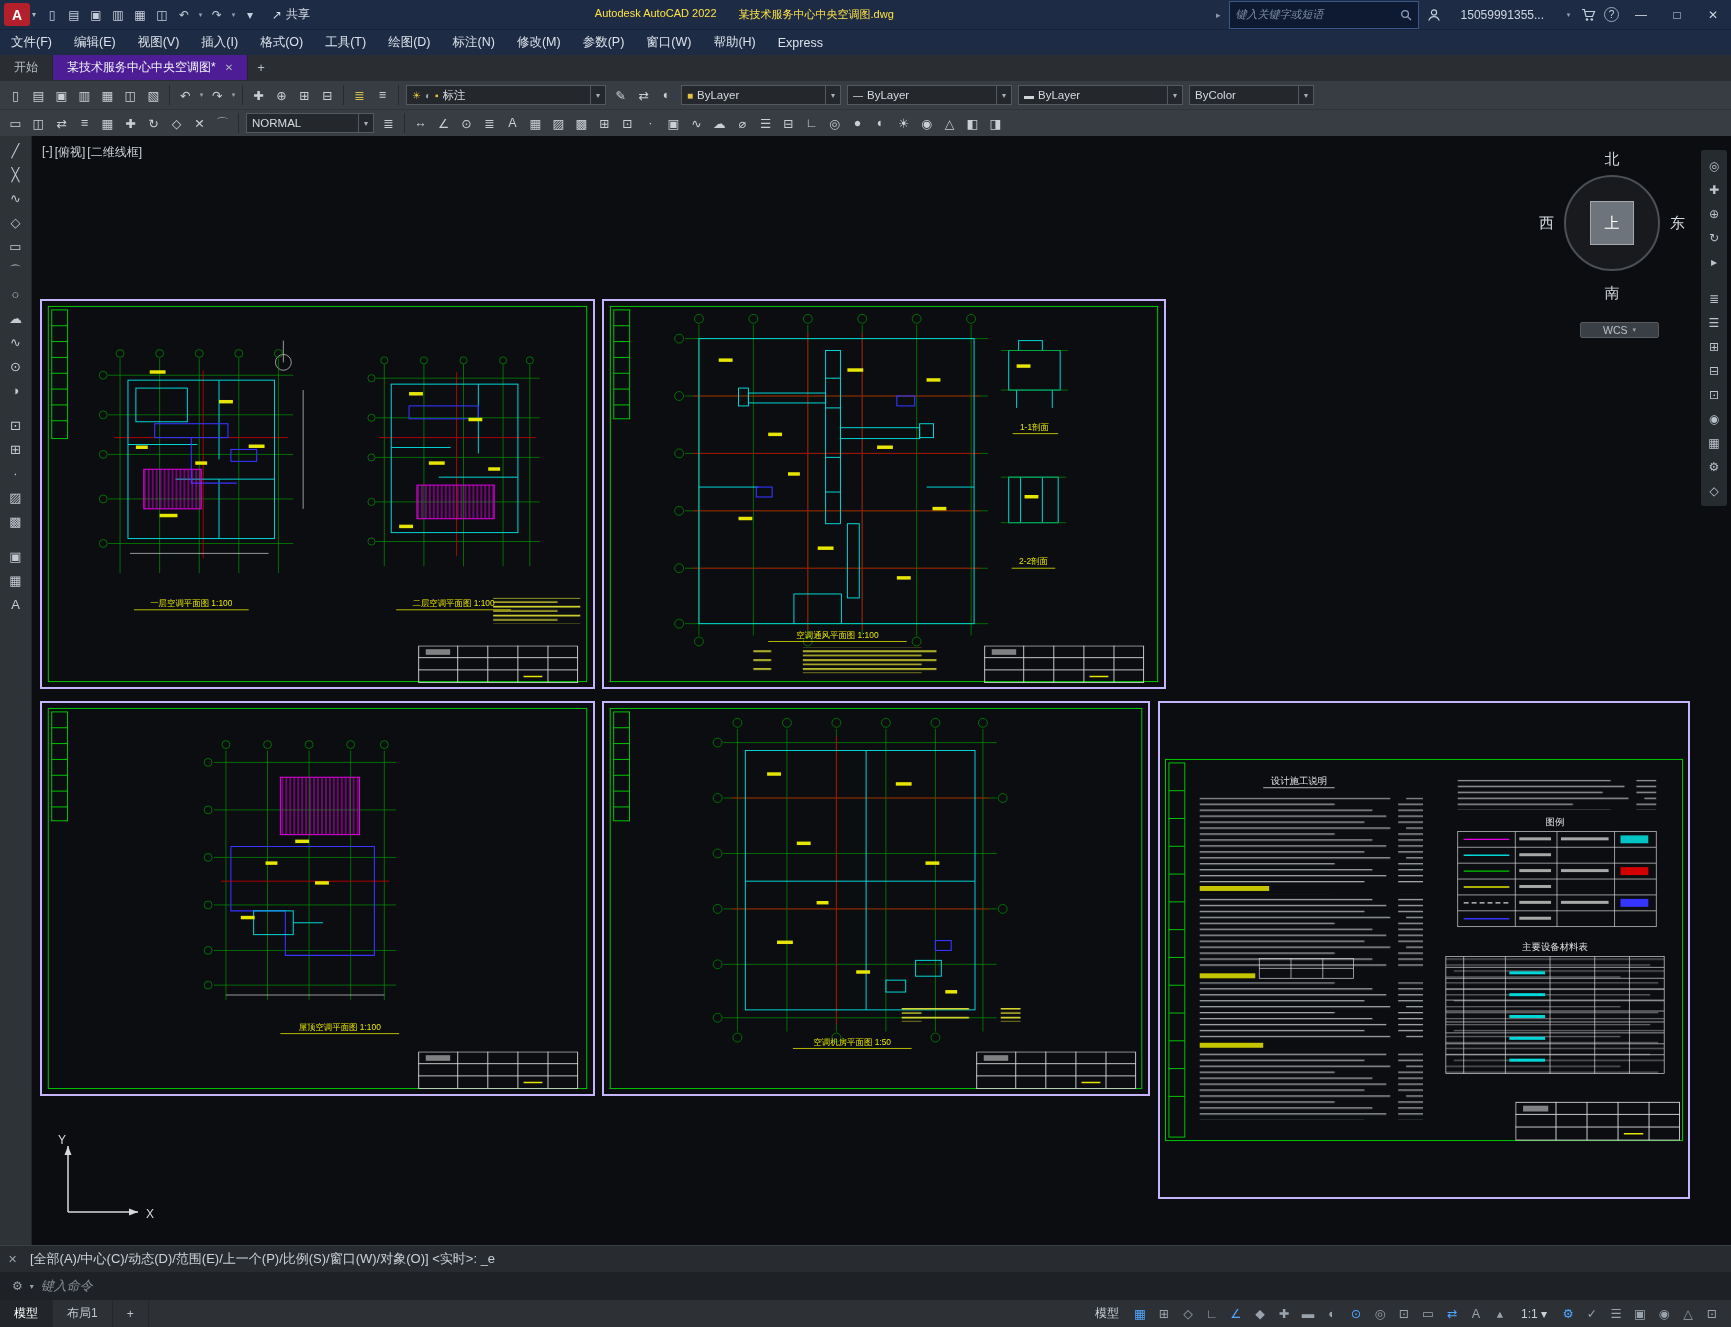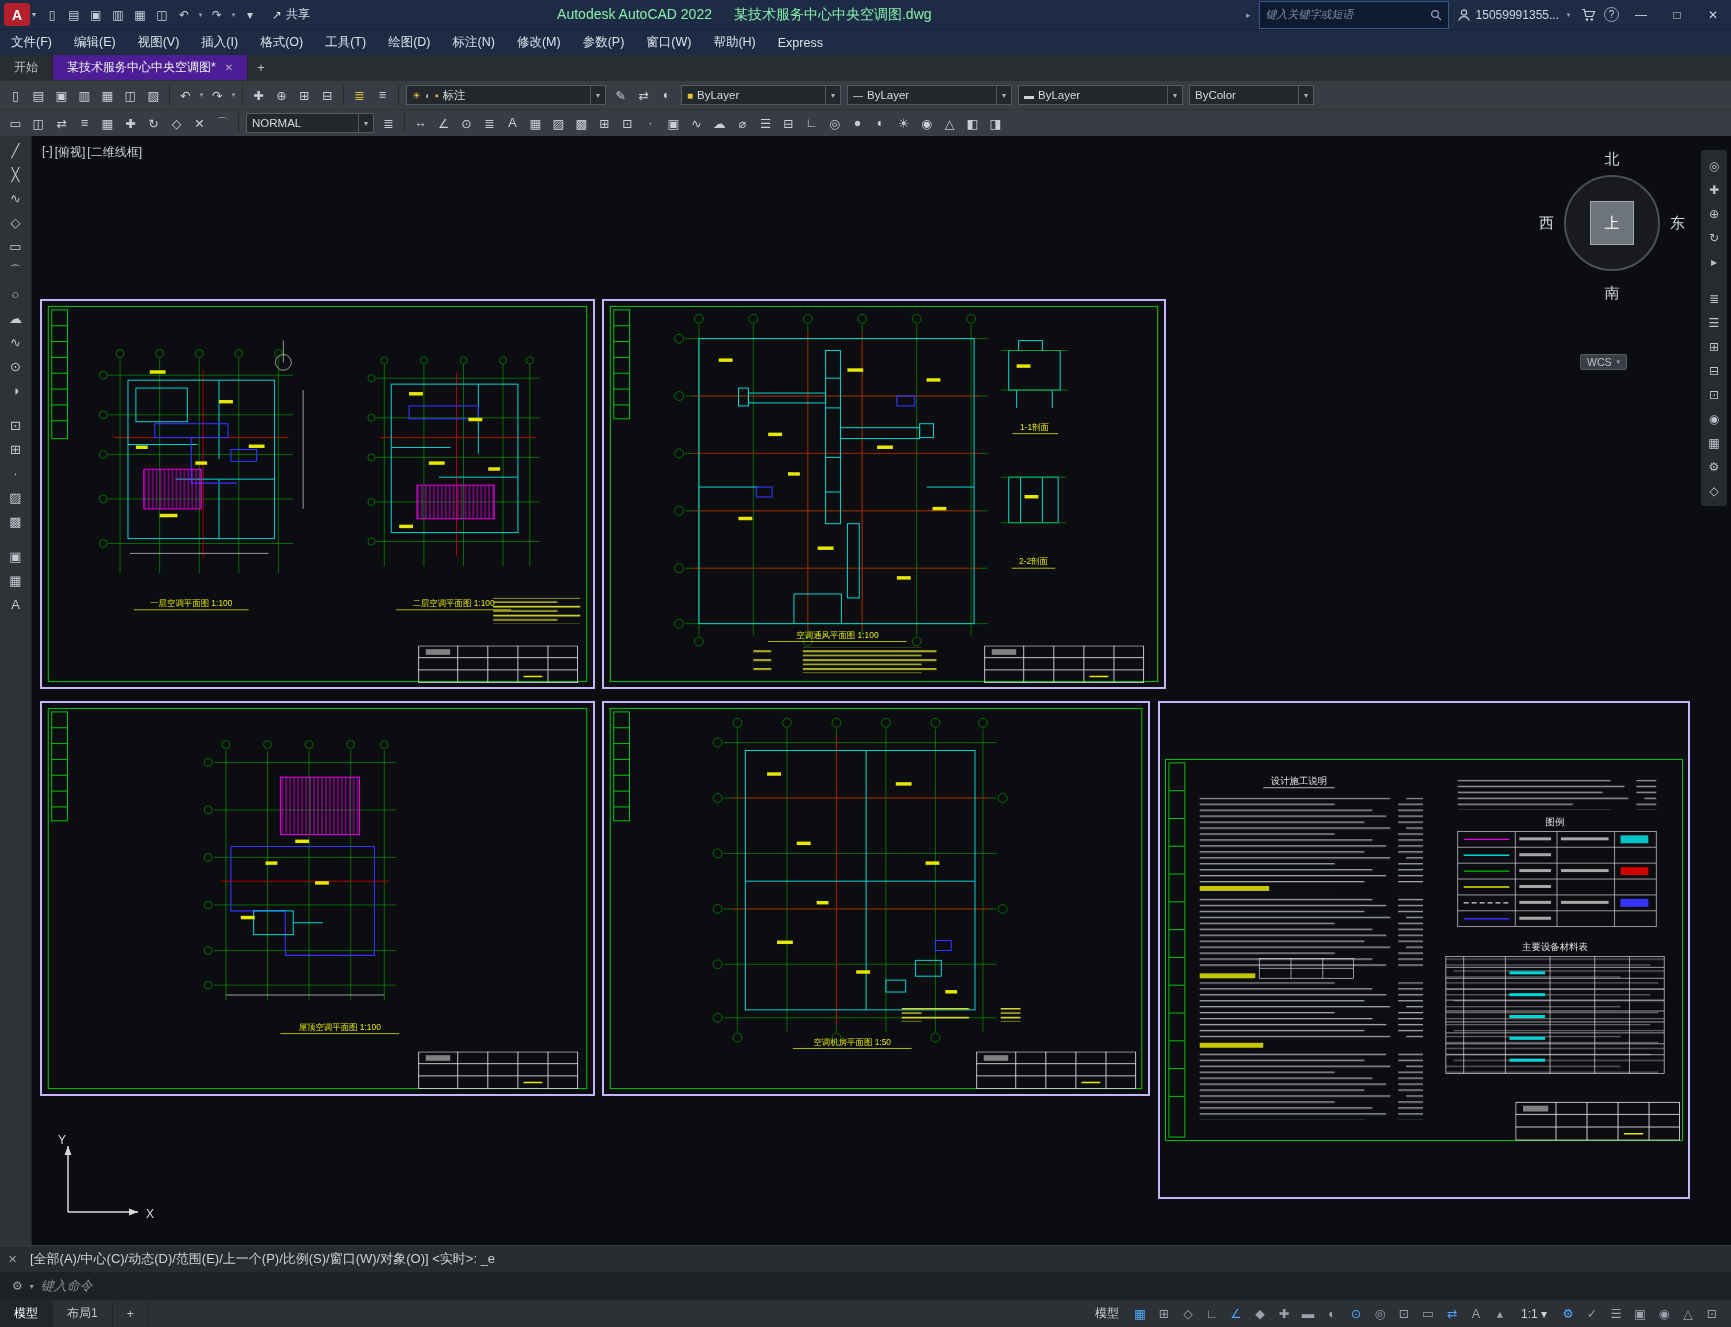--- a/index.html
+++ b/index.html
@@ -8,25 +8,25 @@
   #app{position:absolute;inset:0;display:flex;flex-direction:column;width:1731px;height:1327px;}
 
   
   #titlebar{flex:0 0 29px;background:#1d2b45;display:flex;align-items:center;padding:0 4px;color:#dde3ea;font-size:12px;position:relative;}
   .logo{width:26px;height:23px;background:#b3202b;border-radius:3px;color:#fff;font-weight:bold;font-size:14px;display:flex;align-items:center;justify-content:center;}
   .logo-caret{color:#aeb6c2;font-size:8px;margin:0 6px 0 2px;}
   #qat-icons{display:flex;align-items:center;gap:2px;}
   .qicon{width:20px;height:20px;display:flex;align-items:center;justify-content:center;color:#c6cedb;font-size:12px;}
   .tcaret{font-size:7px;color:#98a1b0;width:9px;text-align:center;}
   #share{display:flex;align-items:center;gap:4px;margin-left:12px;color:#d6dce5;}
-  #title-center{position:absolute;left:43%;transform:translateX(-50%);display:flex;gap:22px;white-space:nowrap;font-size:14px;color:#86efac;}
+  #title-center{position:absolute;left:43%;transform:translateX(-50%);display:flex;gap:22px;white-space:nowrap;font-size:11px;color:#fde047;}
   #title-right{margin-left:auto;display:flex;align-items:center;gap:8px;}
   .tr-arrow{color:#8b99b2;font-size:9px;}
   #search-box{width:190px;height:28px;background:#0e1a31;border:1px solid #3b5789;display:flex;align-items:center;justify-content:space-between;padding:0 6px;color:#7e8ca6;font-style:italic;font-size:11px;}
-  #account{display:flex;align-items:center;gap:5px;color:#cfd6df;}
+  #account{display:flex;align-items:center;gap:20px;color:#cfd6df;}
   .help-circle{width:15px;height:15px;border:1px solid #9aa6b8;border-radius:50%;display:flex;align-items:center;justify-content:center;font-size:10px;color:#cdd6e2;}
   .win-btn{width:28px;height:29px;display:flex;align-items:center;justify-content:center;color:#cdd4de;font-size:12px;}
 
   
   #menubar{flex:0 0 25px;background:#1d2b45;border-top:1px solid #16223a;display:flex;align-items:center;}
   .menu-item{padding:0 11px;font-size:12.5px;color:#dce2ea;height:25px;display:flex;align-items:center;}
 
   
   #tabbar{flex:0 0 25px;background:#2a2e33;display:flex;align-items:stretch;}
   .ftab{display:flex;align-items:center;padding:0 14px;font-size:12px;color:#b9bfc6;border-right:1px solid #222629;text-align:right;}
@@ -58,21 +58,21 @@
   .ricon{width:22px;height:19px;display:flex;align-items:center;justify-content:center;color:#bcc3ca;font-size:12px;}
 
   
   #compass{position:absolute;left:1505px;top:14px;width:150px;height:158px;}
   .c-n{position:absolute;top:0;left:0;right:0;text-align:center;color:#d3d8de;font-size:15px;}
   .c-s{position:absolute;top:134px;left:0;right:0;text-align:center;color:#d3d8de;font-size:15px;}
   .c-w{position:absolute;left:2px;top:64px;color:#d3d8de;font-size:15px;}
   .c-e{position:absolute;right:2px;top:64px;color:#d3d8de;font-size:15px;}
   .c-ring{position:absolute;left:27px;top:25px;width:96px;height:96px;border-radius:50%;border:2px solid #4b5056;background:rgba(120,126,134,.12);display:flex;align-items:center;justify-content:center;}
   .c-face{width:44px;height:44px;background:#6e747b;border:1px solid #a2a9b1;color:#fff;font-size:15px;display:flex;align-items:center;justify-content:center;}
-  #wcs{position:absolute;left:1548px;top:186px;background:#3a3f45;border:1px solid #555b61;color:#b9c0c7;font-size:10.5px;padding:1px 6px;border-radius:2px;display:flex;gap:5px;align-items:center;margin-top:32px;}
+  #wcs{position:absolute;left:1548px;top:186px;background:#3a3f45;border:1px solid #555b61;color:#b9c0c7;font-size:10.5px;padding:1px 22px;border-radius:2px;display:flex;gap:5px;align-items:center;}
   .wcs-caret{font-size:7px;color:#98a0a8;}
   #ucs-icon{position:absolute;left:22px;bottom:18px;}
 
   
   #cmd{flex:0 0 54px;display:flex;flex-direction:column;border-top:1px solid #3a3f44;}
   #cmd-history{height:26px;background:#282c30;display:flex;align-items:center;padding-left:30px;color:#ccd2d8;font-size:13px;position:relative;}
   #cmd-close{position:absolute;left:8px;font-size:11px;color:#9aa1a8;}
   #cmd-input{height:28px;background:#1e2226;display:flex;align-items:center;padding-left:12px;gap:7px;}
   #cmd-gear{color:#9aa1a8;font-size:12px;}
   #cmd-caret{color:#9aa1a8;font-size:8px;}

